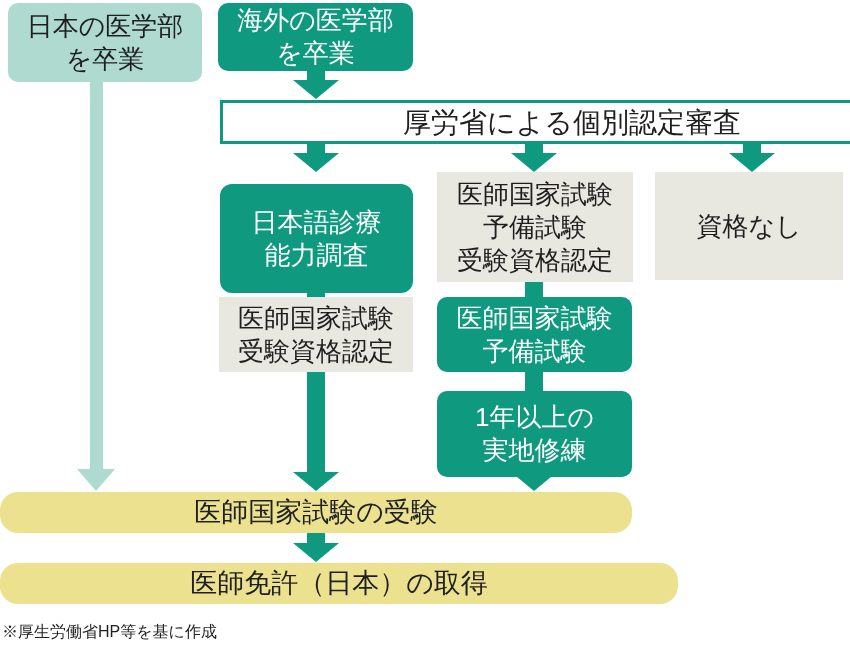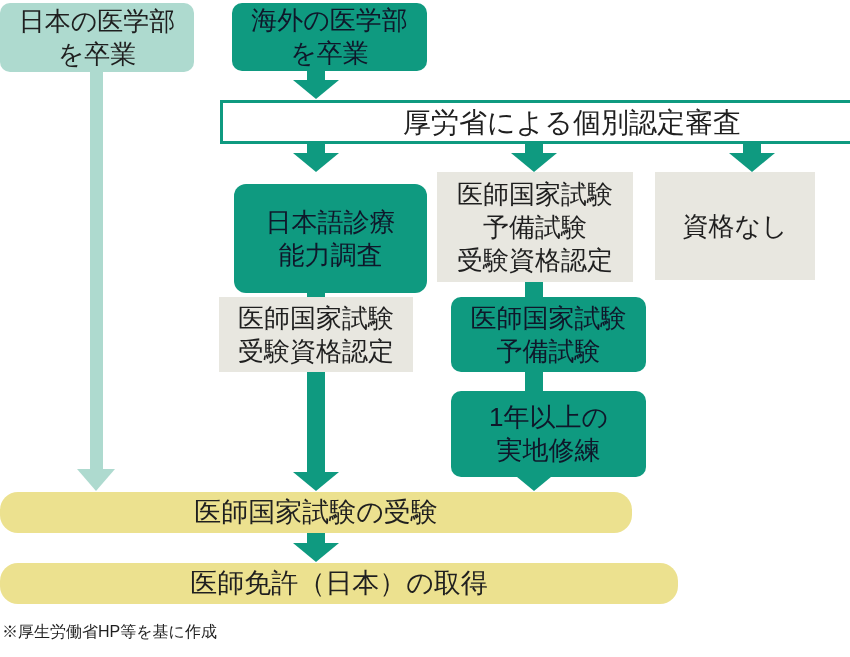--- a/index.html
+++ b/index.html
@@ -18,21 +18,21 @@
     flex-direction:column;
     align-items:center;
     justify-content:center;
     text-align:center;
     font-size:26px;
     line-height:33px;
     font-weight:500;
     z-index:2;
   }
   .box span{display:block;}
-  .teal{background:#0f9a80;color:#0f172a;border-radius:10px;margin-left:14px;}
+  .teal{background:#0f9a80;color:#ffffff;border-radius:10px;}
   .teal-light{background:#aedacf;color:#1f1f1f;border-radius:10px;}
   .gray{background:#e8e7e0;color:#1f1f1f;}
   .yellow{background:#ece18f;color:#1f1f1f;border-radius:18px;font-size:27px;}
   .review{
     background:#ffffff;
     border:3px solid #0f9a80;
     font-size:28px;
     z-index:2;
   }
   .stem{position:absolute;background:#0f9a80;z-index:1;}
@@ -78,21 +78,21 @@
 
   <div class="stem" style="left:307px;top:281px;width:18px;height:192px;"></div>
   <div class="head" style="left:293px;top:472px;"></div>
 
   <div class="stem" style="left:525px;top:282px;width:18px;height:191px;"></div>
   <div class="head" style="left:511px;top:472px;"></div>
 
   <div class="stem" style="left:307px;top:532px;width:18px;height:13px;"></div>
   <div class="head" style="left:293px;top:543px;"></div>
 
-  <div class="box teal-light" style="left:0;top:3px;width:194px;height:69px;">
+  <div class="box teal-light" style="left:8px;top:3px;width:194px;height:79px;">
     <span>日本の医学部</span>
     <span>を卒業</span>
   </div>
 
   <div class="box teal" style="left:218px;top:3px;width:195px;height:68px;">
     <span>海外の医学部</span>
     <span>を卒業</span>
   </div>
 
   <div class="box review" style="left:220px;top:100px;width:704px;height:44px;">
@@ -103,21 +103,21 @@
     <span>日本語診療</span>
     <span>能力調査</span>
   </div>
 
   <div class="box gray" style="left:437px;top:172px;width:196px;height:110px;">
     <span>医師国家試験</span>
     <span>予備試験</span>
     <span>受験資格認定</span>
   </div>
 
-  <div class="box gray" style="left:655px;top:172px;width:160px;height:108px;">
+  <div class="box gray" style="left:655px;top:172px;width:188px;height:108px;">
     <span>資格なし</span>
   </div>
 
   <div class="box gray" style="left:219px;top:297px;width:194px;height:75px;">
     <span>医師国家試験</span>
     <span>受験資格認定</span>
   </div>
 
   <div class="box teal" style="left:437px;top:297px;width:195px;height:75px;">
     <span>医師国家試験</span>

